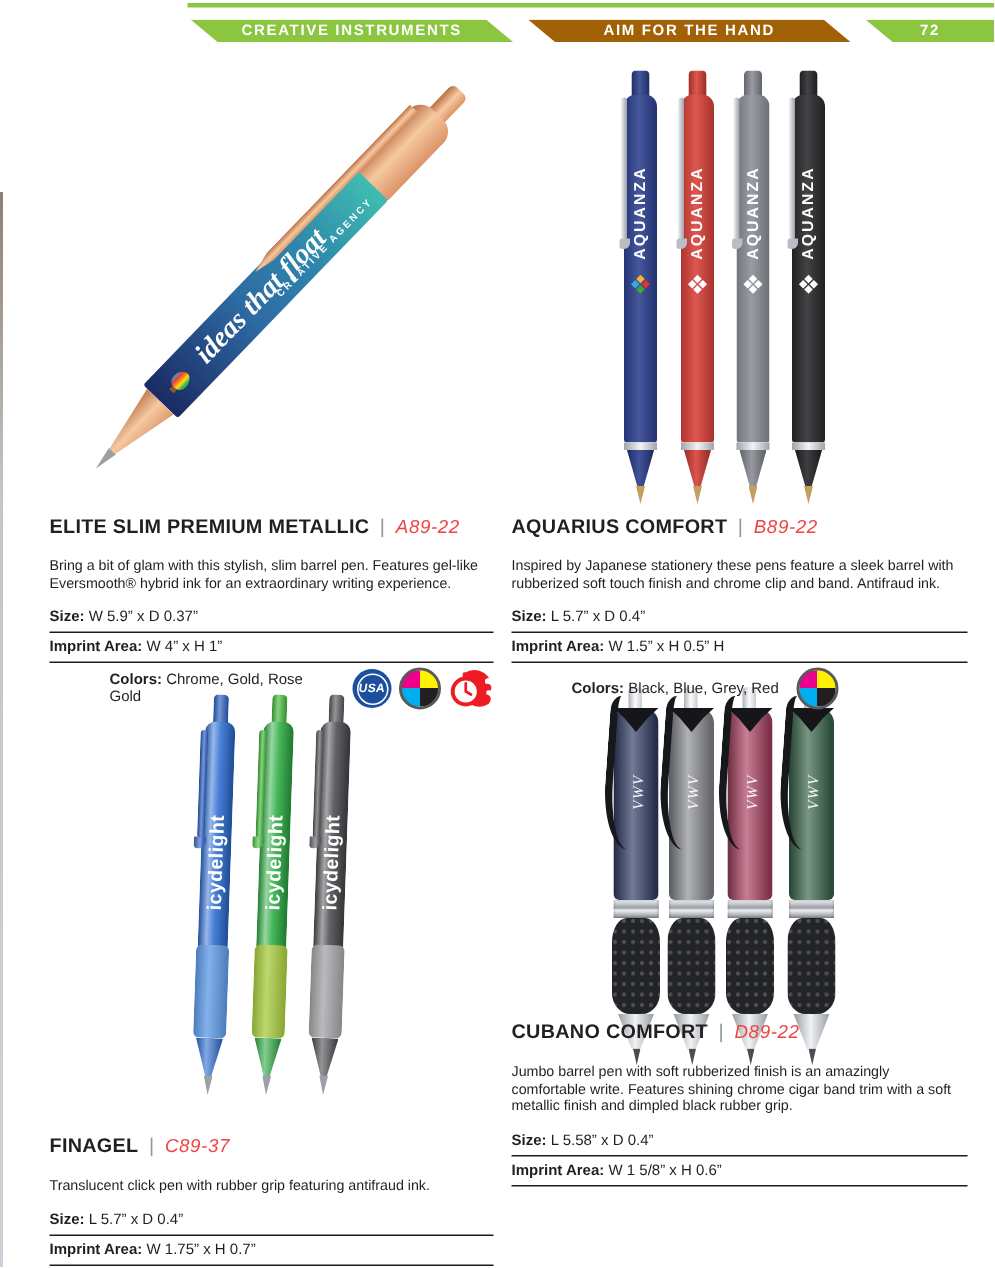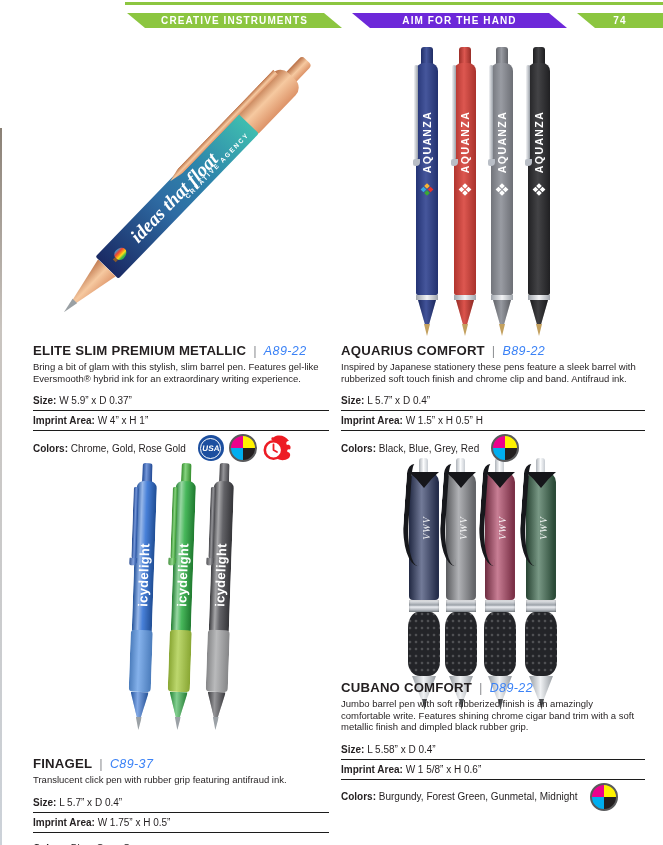--- a/index.html
+++ b/index.html
@@ -19,26 +19,26 @@
         background:linear-gradient(#8a8075,#c9c4bf 28%,#ccd2d9);}
 
   
   .info{position:absolute;width:296px;}
   #info-elite{left:33px;top:343px;}
   #info-aquarius{left:341px;top:343px;width:304px;}
   #info-finagel{left:33px;top:756px;}
   #info-cubano{left:341px;top:680px;width:304px;}
   .title{display:flex;align-items:flex-end;font-size:13.2px;font-weight:bold;letter-spacing:.2px;}
   .title .pipe{margin:0 7px;color:#939598;font-weight:400;}
-  .title .code{font-style:italic;color:#3b82f6;font-size:12.5px;font-weight:400;letter-spacing:.4px;}
-  .desc{font-size:9.5px;line-height:11.6px;margin-top:3px;}
+  .title .code{font-style:italic;color:#ef4444;font-size:12.5px;font-weight:400;letter-spacing:.4px;}
+  .desc{font-size:9.5px;line-height:11.6px;margin-top:14px;}
   .spec{font-size:10px;padding:4px 0 4px;border-bottom:1.4px solid #1c1c1c;}
   .spec.first{margin-top:7px;}
   .spec b{font-weight:bold;}
-  .spec.colors{border-bottom:none;display:flex;align-items:center;min-height:26px;padding:3px 0 0;}
+  .spec.colors{border-bottom:none;display:flex;align-items:center;min-height:26px;padding:3px 0 0;margin-left:40px;}
   .iconrow{display:flex;gap:5px;margin-left:12px;align-items:center;}
 
   
   .ic-usa{width:26px;height:26px;border-radius:50%;background:#1d4f9f;position:relative;flex:none;}
   .ic-usa .ring{position:absolute;inset:2.5px;border:1.4px solid #fff;border-radius:50%;}
   .ic-usa .txt{position:absolute;top:50%;left:50%;transform:translate(-50%,-50%) skewX(-8deg);
                font-size:8px;font-weight:bold;color:#fff;letter-spacing:.2px;}
   .ic-cmyk{width:24px;height:24px;border-radius:50%;border:2px solid #595a5c;flex:none;
            background:conic-gradient(var(--y) 0 25%,var(--k) 0 50%,var(--c) 0 75%,var(--m) 0);}
   .ic-rush{flex:none;}
@@ -148,25 +148,25 @@
 </style>
 </head>
 <body>
 
 <div class="page">
 
   <div class="topline" style="background: rgb(140, 198, 64);"></div>
   <div class="seg seg-l" id="seg1" style="background: rgb(140, 198, 64);">
     <span>CREATIVE INSTRUMENTS</span>
   </div>
-  <div class="seg seg-l" id="seg2" style="background: #6d28d9;">
+  <div class="seg seg-l" id="seg2" style="background: #a16207;">
     <span>AIM FOR THE HAND</span>
   </div>
   <div class="seg seg-r" id="seg3" style="background: rgb(140, 198, 64);">
-    <span>74</span>
+    <span>72</span>
   </div>
   <div class="edge"></div>
 
   <div class="photo" id="photo-elite">
     <div class="elite-pen" style="--rg: #dd9368; --rgl: #f6c9a0; --rgd: #b96f45; --bt: #3fbdb0; --bm: #2e6ba3; --bb: #1a2a64;">
       <div class="el-plunger"></div>
       <div class="el-cap"></div>
       <div class="el-clip"></div>
       <div class="el-barrel">
         <span class="el-sub">CREATIVE AGENCY</span>
@@ -393,21 +393,21 @@
       <span class="pipe">|</span>
       <span class="code">C89-37</span>
     </div>
     <div class="desc">Translucent click pen with rubber grip featuring antifraud ink.</div>
     <div class="spec first">
       <b>Size:</b> 
       <span>L 5.7” x D 0.4”</span>
     </div>
     <div class="spec">
       <b>Imprint Area:</b> 
-      <span>W 1.75” x H 0.5”</span>
+      <span>W 1.75” x H 0.7”</span>
     </div>
     <div class="spec colors">
       <span><b>Colors:</b> 
       <span>Blue, Grey, Green</span></span>
     </div>
   </div>
 
   <div class="info" id="info-cubano">
     <div class="title">
       <span>CUBANO COMFORT</span>
@@ -416,22 +416,15 @@
     </div>
     <div class="desc">Jumbo barrel pen with soft rubberized finish is an amazingly comfortable write. Features shining chrome cigar band trim with a soft metallic finish and dimpled black rubber grip.</div>
     <div class="spec first">
       <b>Size:</b> 
       <span>L 5.58” x D 0.4”</span>
     </div>
     <div class="spec">
       <b>Imprint Area:</b> 
       <span>W 1 5/8” x H 0.6”</span>
     </div>
-    <div class="spec colors">
-      <span><b>Colors:</b> 
-      <span>Burgundy, Forest Green, Gunmetal, Midnight</span></span>
-      <span class="iconrow">
-        <span class="ic-cmyk" style="--c: #00aeef; --m: #ec008c; --y: #fff200; --k: #231f20;"></span>
-      </span>
-    </div>
   </div>
 
 </div>
 
 </body></html>

